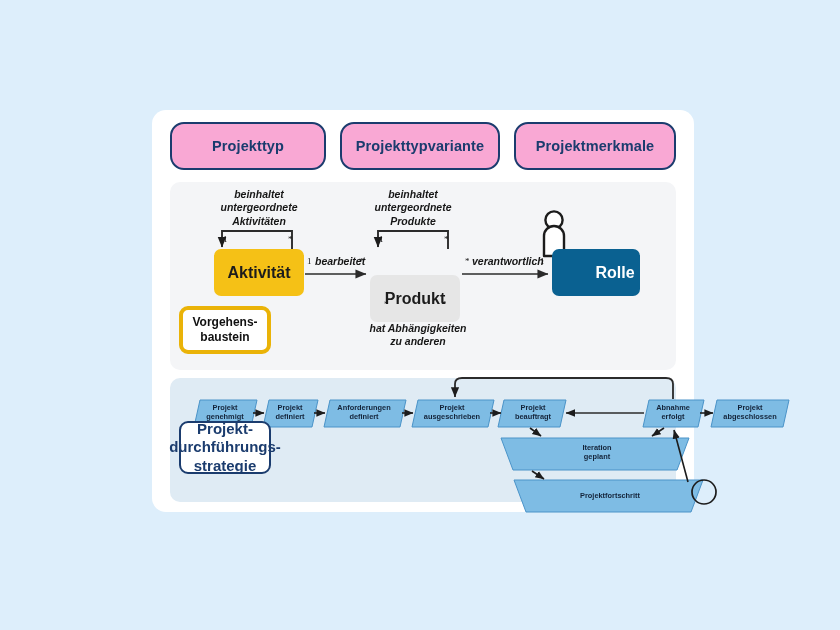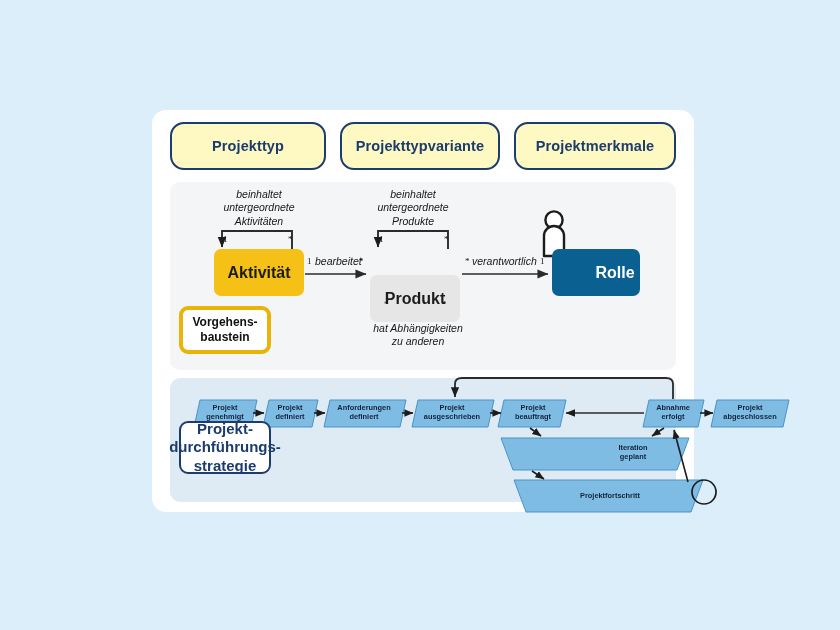--- a/index.html
+++ b/index.html
@@ -18,21 +18,21 @@
     background:#FFFFFF;
     border-radius:14px;
   }
 
   
   .pill-row{position:absolute;left:18px;top:12px;display:flex;gap:14px;}
   .pill{
     height:48px;
     border:2.5px solid #1B3C6E;
     border-radius:14px;
-    background:#fef9c3;
+    background:#f9a8d4;
     display:flex;align-items:center;justify-content:center;
     color:#1B3C6E;
     font-weight:bold;font-size:14.5px;
     letter-spacing:.1px;
     box-sizing:border-box;
   }
   .pill.p1{width:156px;}
   .pill.p2{width:160px;}
   .pill.p3{width:162px;}
 
@@ -92,21 +92,21 @@
   }
   .legend-box.pdf{
     left:27px;top:311px;width:92px;height:53px;
     border:2.5px solid #1B3C6E;border-radius:9px;
     color:#1B3C6E;font-size:15px;
   }
 
   
   .assoc{
     position:absolute;
-    font-style:italic;font-weight:normal;
+    font-style:italic;font-weight:bold;
     color:#171717;font-size:10.5px;
     text-align:center;line-height:1.28;
     white-space:nowrap;
   }
   .assoc.a-akt{left:42px;top:78px;width:130px;white-space:normal;}
   .assoc.a-prod{left:196px;top:78px;width:130px;white-space:normal;}
   .assoc.a-dep{left:196px;top:212px;width:140px;white-space:normal;}
   .assoc.a-bearb{left:163px;top:145px;}
   .assoc.a-verant{left:320px;top:145px;}
 
@@ -301,21 +301,21 @@
       <div>beauftragt</div>
     </div>
     <div class="flow-label" style="left:492px;top:294px;width:58px;">
       <div>Abnahme</div>
       <div>erfolgt</div>
     </div>
     <div class="flow-label" style="left:559px;top:294px;width:78px;">
       <div>Projekt</div>
       <div>abgeschlossen</div>
     </div>
-    <div class="flow-label" style="left:355px;top:334px;width:180px;padding-left:36px;">
+    <div class="flow-label" style="left:355px;top:334px;width:180px;">
       <div>Iteration</div>
       <div>geplant</div>
     </div>
     <div class="flow-label" style="left:368px;top:382px;width:180px;">
       <div>Projektfortschritt</div>
     </div>
 
   </div>
 </div>
 

